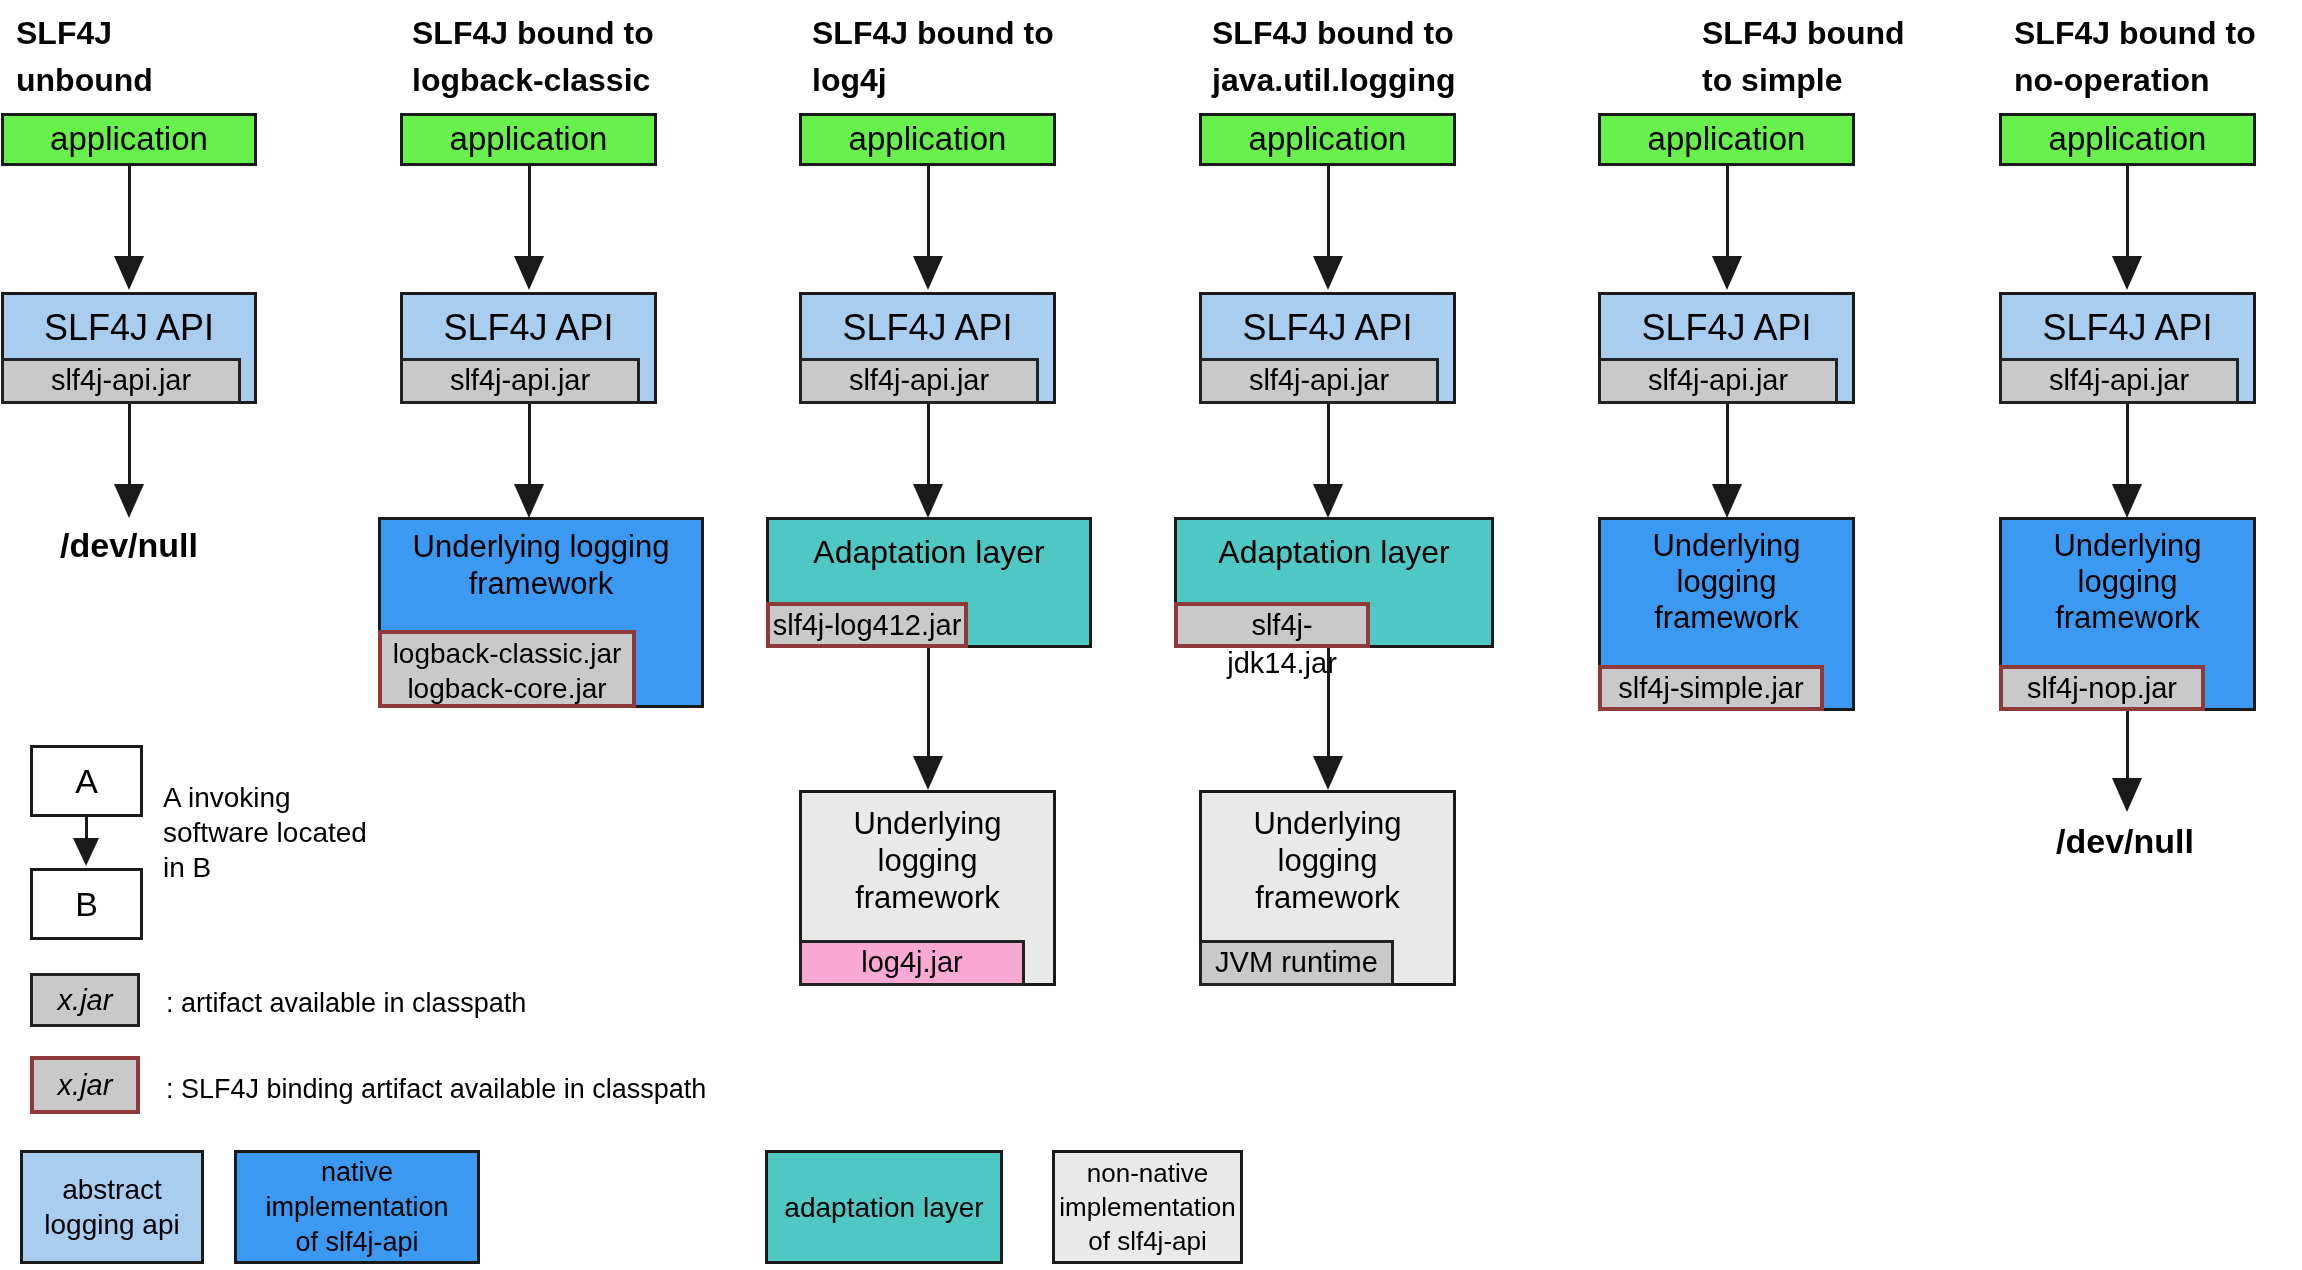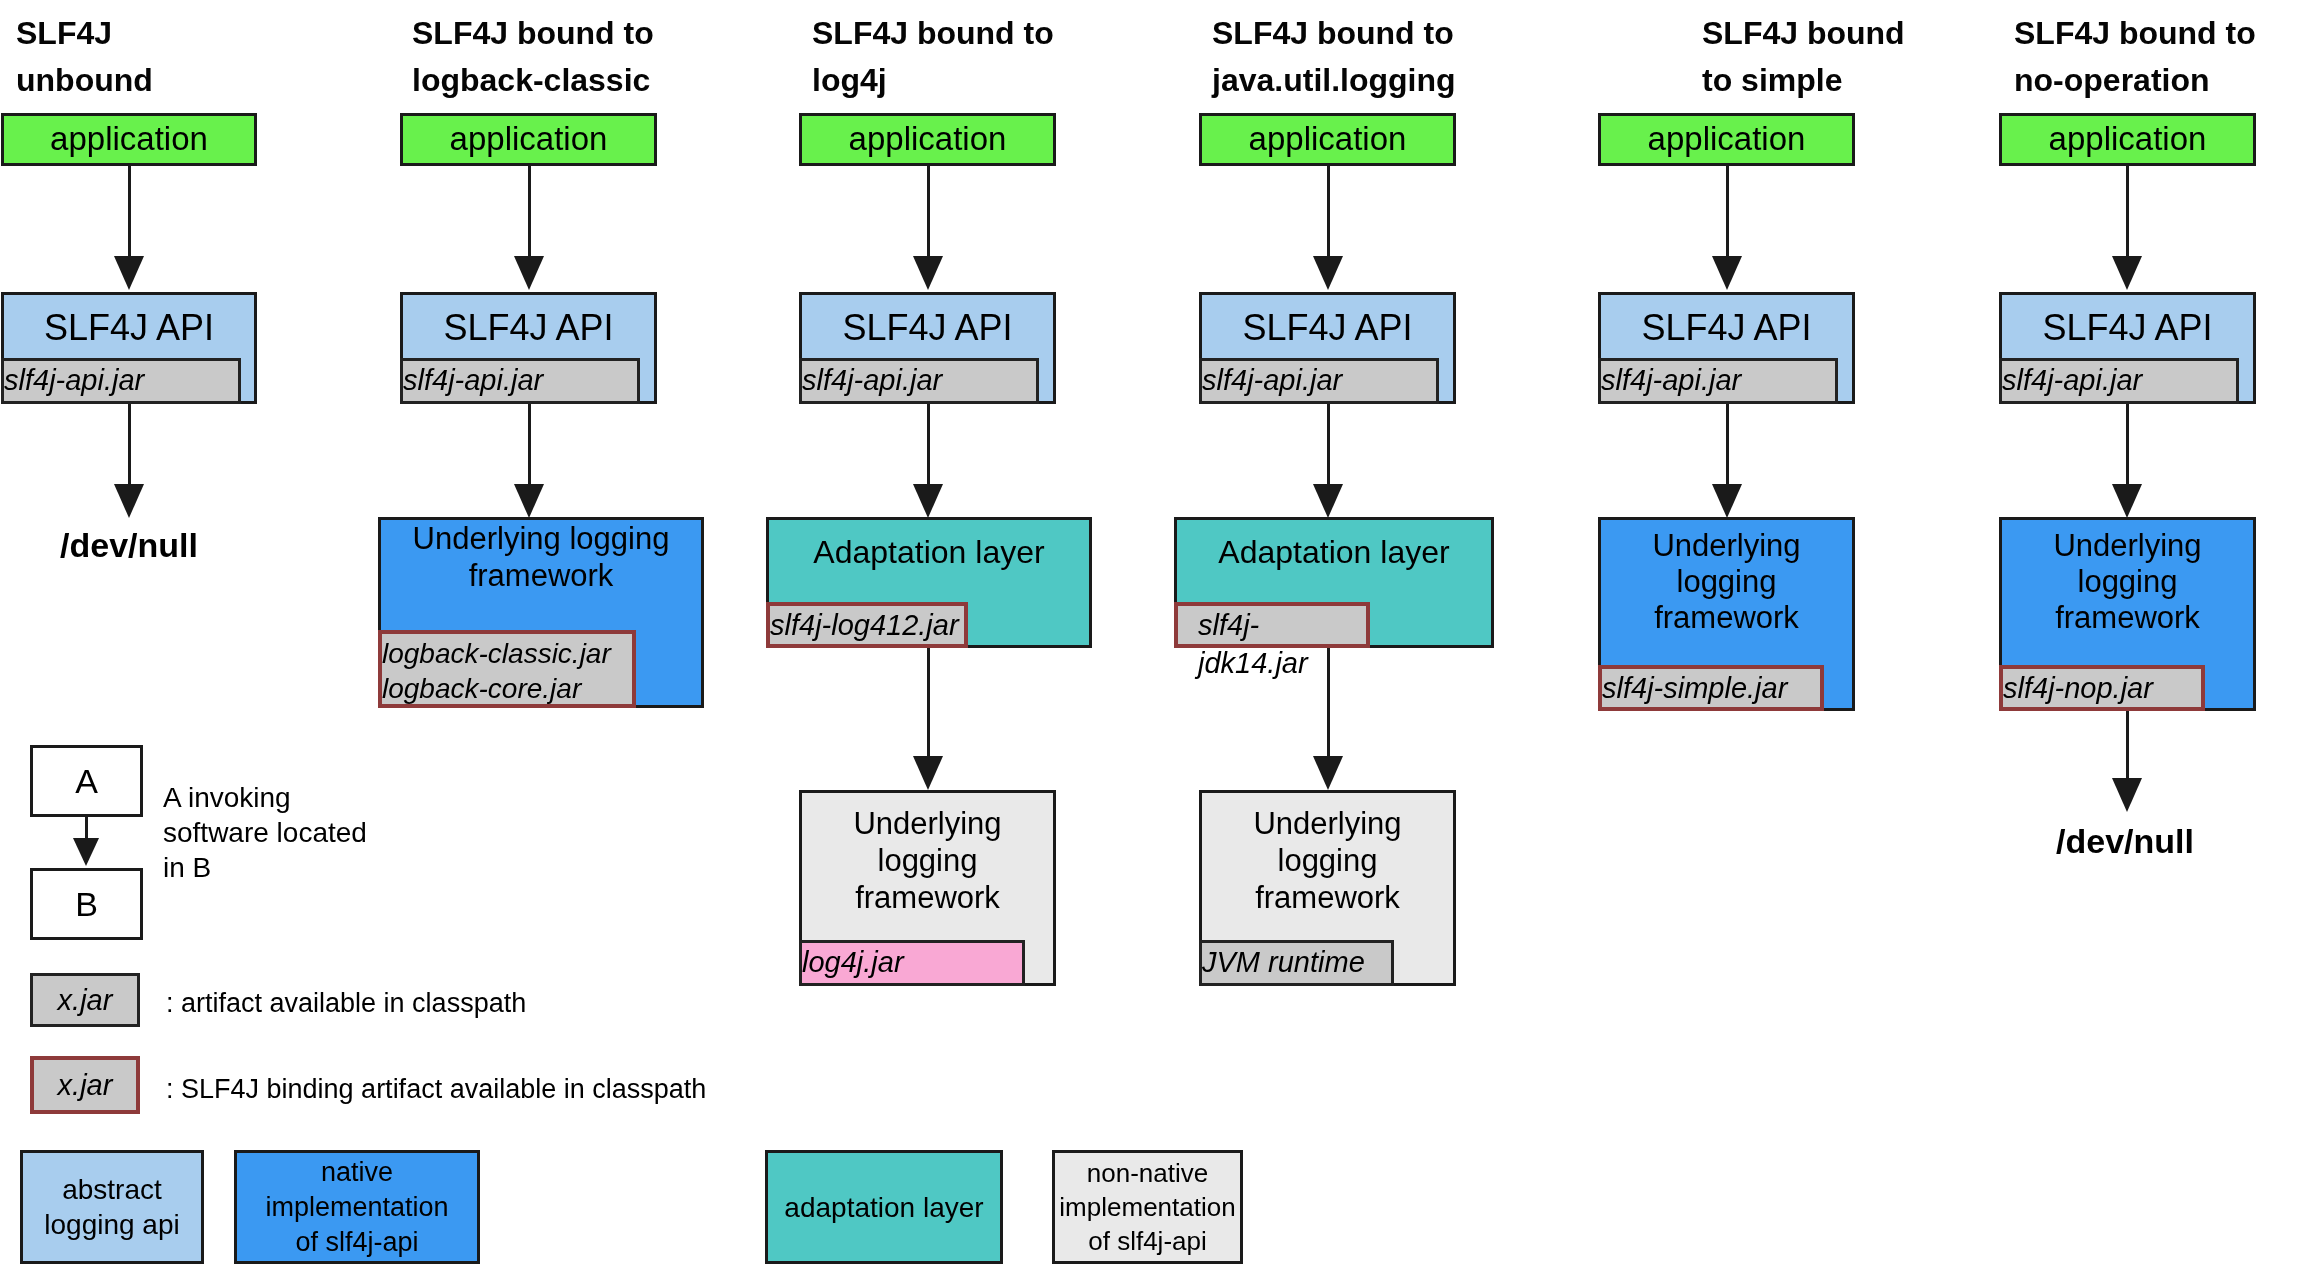--- a/index.html
+++ b/index.html
@@ -7,29 +7,29 @@
           font-family:"Liberation Sans","DejaVu Sans",sans-serif;color:#000;}
 
   .title{position:absolute;top:10px;font-weight:bold;font-size:32px;line-height:47px;
          white-space:pre-line;color:#050505;}
 
   .box{position:absolute;border:3px solid #1a1a1a;box-sizing:border-box;text-align:center;}
   .app{top:113px;height:53px;font-size:33px;line-height:46px;}
   .api{top:292px;height:112px;font-size:36px;}
   .api .lbl{display:block;margin-top:12px;}
   .impl{top:517px;}
-  .impl .lbl{display:block;white-space:pre-line;font-size:31px;line-height:37px;margin-top:0;}
+  .impl .lbl{display:block;white-space:pre-line;font-size:31px;line-height:37px;margin-top:8px;}
   .impl.tall .lbl{margin-top:8px;line-height:36px;}
   .impl.teal .lbl{font-size:32px;margin-top:14px;}
   .under{top:790px;height:196px;}
   .under .lbl{display:block;white-space:pre-line;font-size:31px;line-height:37px;margin-top:12px;}
 
   .jar{position:absolute;left:-3px;bottom:-3px;height:46px;border:3px solid #222;
-       box-sizing:border-box;font-style:italic;font-size:29px;line-height:38px;
-       text-align:left;white-space:pre-line;margin-top:8px;}
+       box-sizing:border-box;font-size:29px;line-height:38px;
+       text-align:center;white-space:pre-line;margin-top:8px;}
   .jar.binding{border-width:4px;}
   .jar.two{height:78px;line-height:35px;padding-top:2px;font-size:28px;}
 
   
   .x1{left:1px;width:256px;}  .x2{left:400px;width:257px;} .x3{left:799px;width:257px;}
   .x4{left:1199px;width:257px;} .x5{left:1598px;width:257px;} .x6{left:1999px;width:257px;}
   .impl2{left:378px;width:326px;height:191px;}
   .impl3{left:766px;width:326px;height:131px;}
   .impl4{left:1174px;width:320px;height:131px;}
   .impl5{left:1598px;width:257px;height:194px;}

